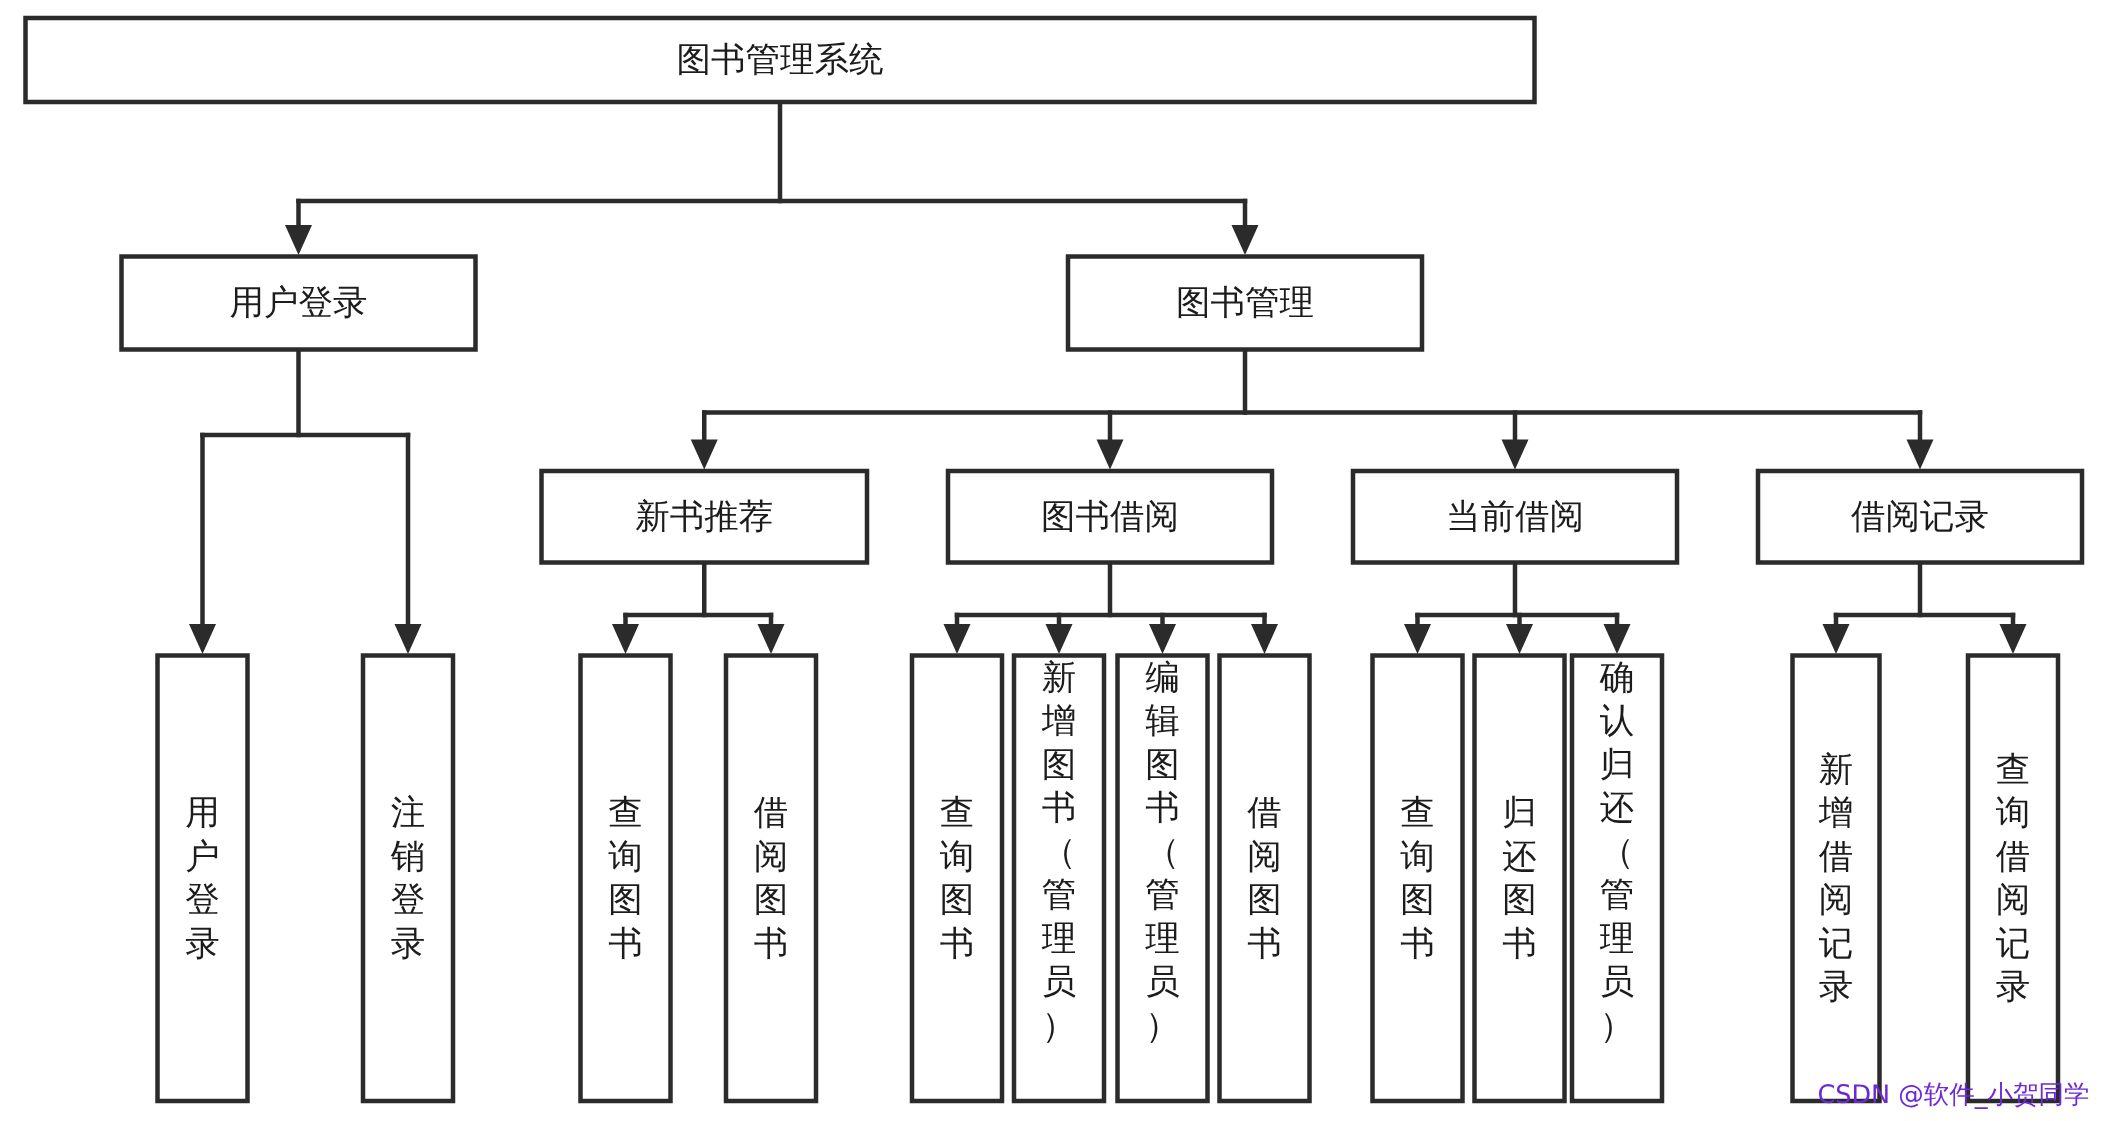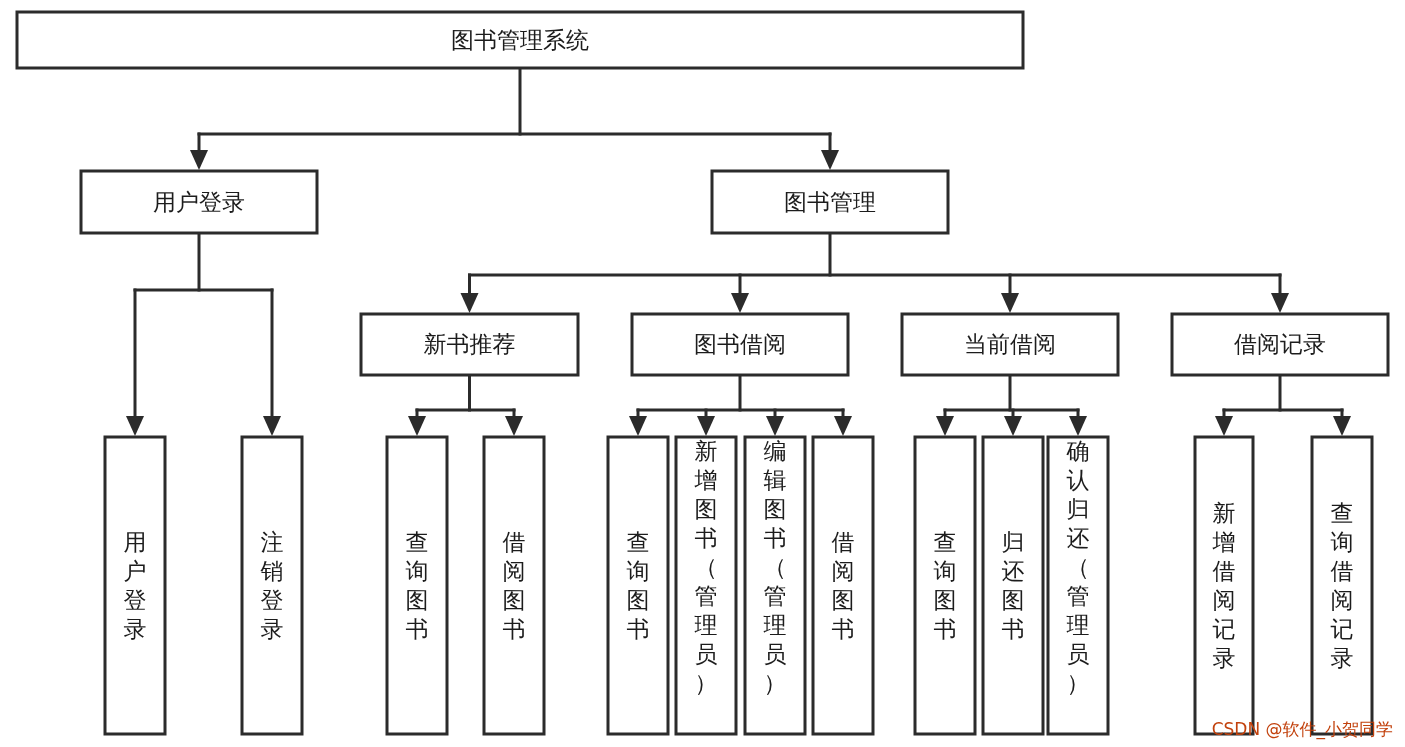--- a/index.html
+++ b/index.html
@@ -53,21 +53,21 @@
     font-size: 23px;
     fill: #1c1c1c;
     text-anchor: middle;
   }
   .watermark {
     position: absolute;
     right: 12px;
     bottom: 6px;
     font-family: "DejaVu Sans", "Liberation Sans", sans-serif;
     font-size: 17px;
-    color: #c2410c;
+    color: #6d28d9;
     white-space: nowrap;
     user-select: none;
   }
 </style>
 </head>
 <body>
 
 <div id="diagram-root">
   <svg class="diagram-canvas" viewBox="0 0 1405 747" xmlns="http://www.w3.org/2000/svg">
     <g id="connector-layer">

